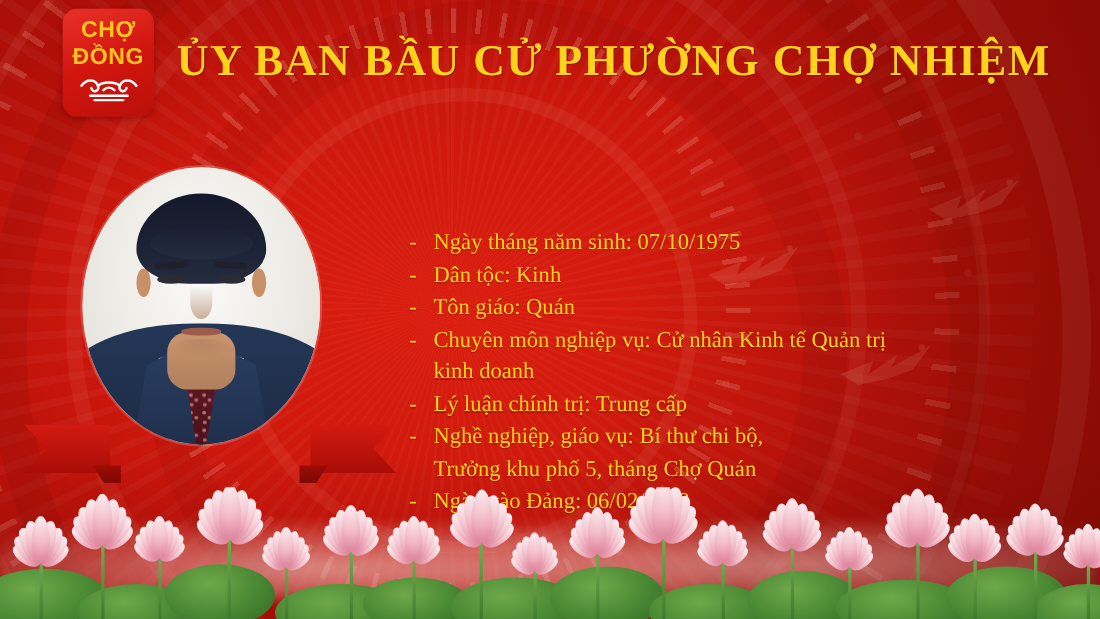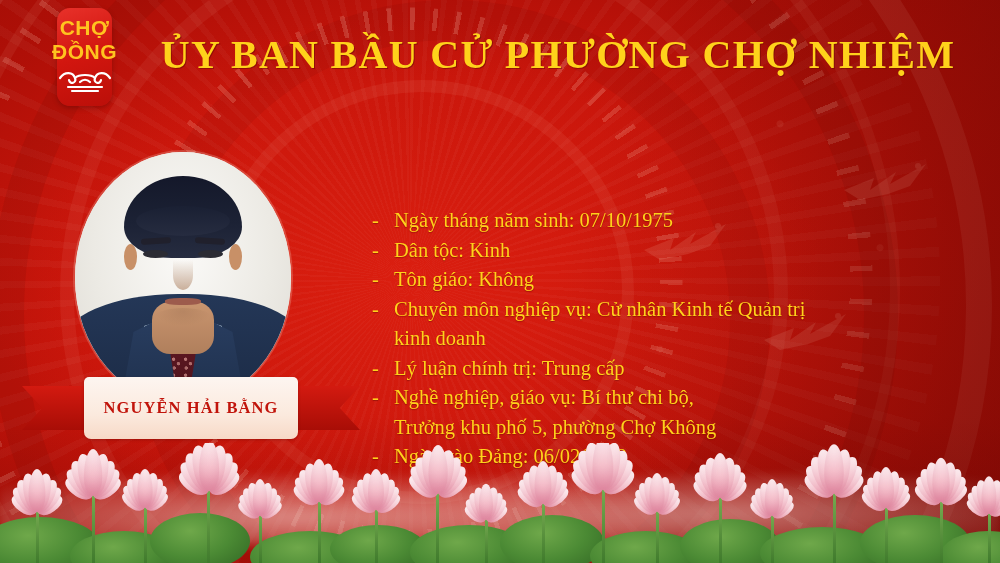--- a/index.html
+++ b/index.html
@@ -58,21 +58,21 @@
   .vign{
     position:absolute;inset:0;
     background:radial-gradient(ellipse 70% 75% at 40% 48%, rgba(255,60,30,.16) 0%, rgba(0,0,0,0) 62%),
                linear-gradient(105deg, rgba(0,0,0,0) 55%, rgba(90,6,3,.42) 100%),
                linear-gradient(0deg, rgba(120,8,4,.25) 0 8%, rgba(0,0,0,0) 26%);
   }
   .bird-motif{position:absolute;opacity:.16;}
 
   
   #logo{
-    position:absolute;left:57px;top:8px;width:55px;height:98px;
+    position:absolute;left:57px;top:8px;width:83px;height:98px;
     background:linear-gradient(160deg,#e8312a 0%,#d2160f 48%,#bb0f09 100%);
     border-radius:13px;
     box-shadow:0 2px 5px rgba(70,0,0,.35);
     display:flex;flex-direction:column;align-items:center;justify-content:flex-start;
     padding-top:9px;box-sizing:border-box;
   }
   #logo .l1,#logo .l2{
     color:#ffc41f;font-family:"Liberation Sans",sans-serif;font-weight:bold;
     letter-spacing:.5px;line-height:1;
   }
@@ -314,52 +314,49 @@
     <div class="nose"></div>
     <div class="mouth"></div>
     <div class="chin"></div>
   </div>
 
   <div id="name-ribbon">
     <div class="tail tailL"></div>
     <div class="tail tailR"></div>
     <div class="fold foldL"></div>
     <div class="fold foldR"></div>
-    <div class="plate">
-      <span>NGUYỄN HẢI BẰNG</span>
-    </div>
   </div>
 
   <div id="details">
     <div class="row">
       <span class="dash">-</span>
       <span class="txt">Ngày tháng năm sinh: 07/10/1975</span>
     </div>
     <div class="row">
       <span class="dash">-</span>
       <span class="txt">Dân tộc: Kinh</span>
     </div>
     <div class="row">
       <span class="dash">-</span>
-      <span class="txt">Tôn giáo: Không</span>
+      <span class="txt">Tôn giáo: Quán</span>
     </div>
     <div class="row">
       <span class="dash">-</span>
       <span class="txt">Chuyên môn nghiệp vụ: Cử nhân Kinh tế Quản trị</span>
     </div>
     <div class="cont">kinh doanh</div>
     <div class="row">
       <span class="dash">-</span>
       <span class="txt">Lý luận chính trị: Trung cấp</span>
     </div>
     <div class="row">
       <span class="dash">-</span>
       <span class="txt">Nghề nghiệp, giáo vụ: Bí thư chi bộ,</span>
     </div>
-    <div class="cont">Trưởng khu phố 5, phường Chợ Không</div>
+    <div class="cont">Trưởng khu phố 5, tháng Chợ Quán</div>
     <div class="row">
       <span class="dash">-</span>
       <span class="txt">Ngày vào Đảng: 06/02/1998</span>
     </div>
   </div>
 
   <div id="lotus-band">
     <div class="mist"></div>
     <div id="lotus-render">
         <div class="leaf" style="left: -20px; bottom: -12px; width: 120px; height: 58px;"></div>

